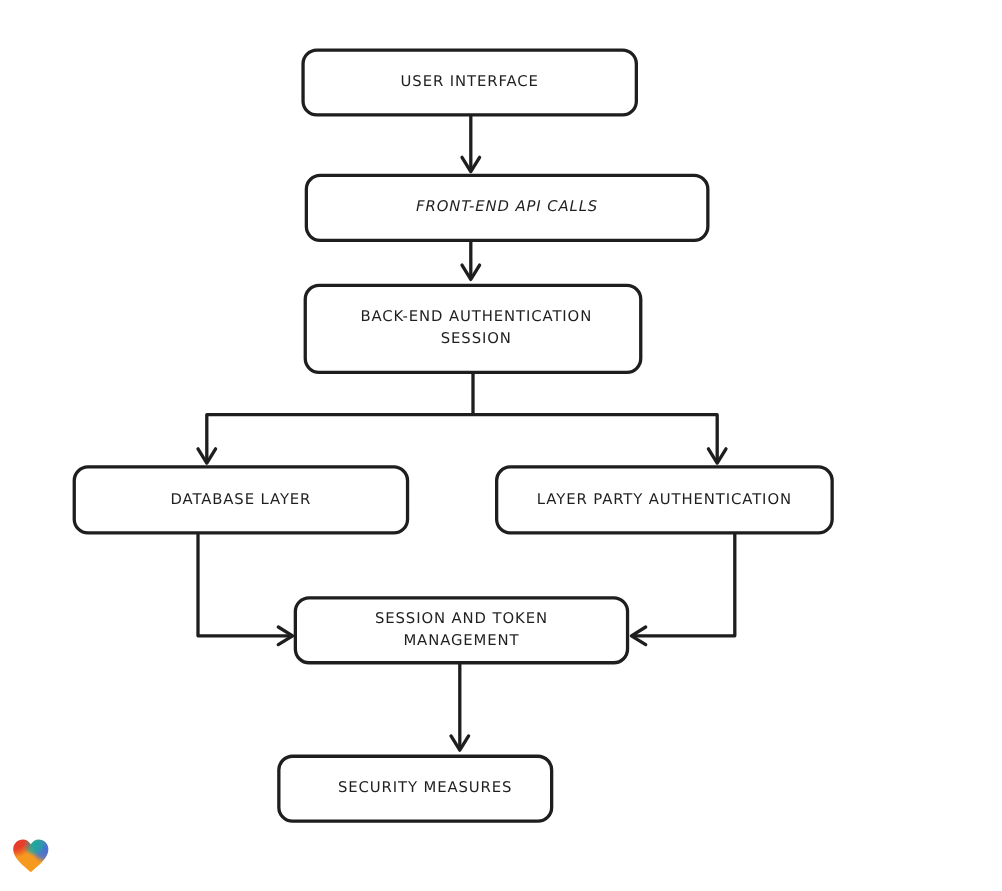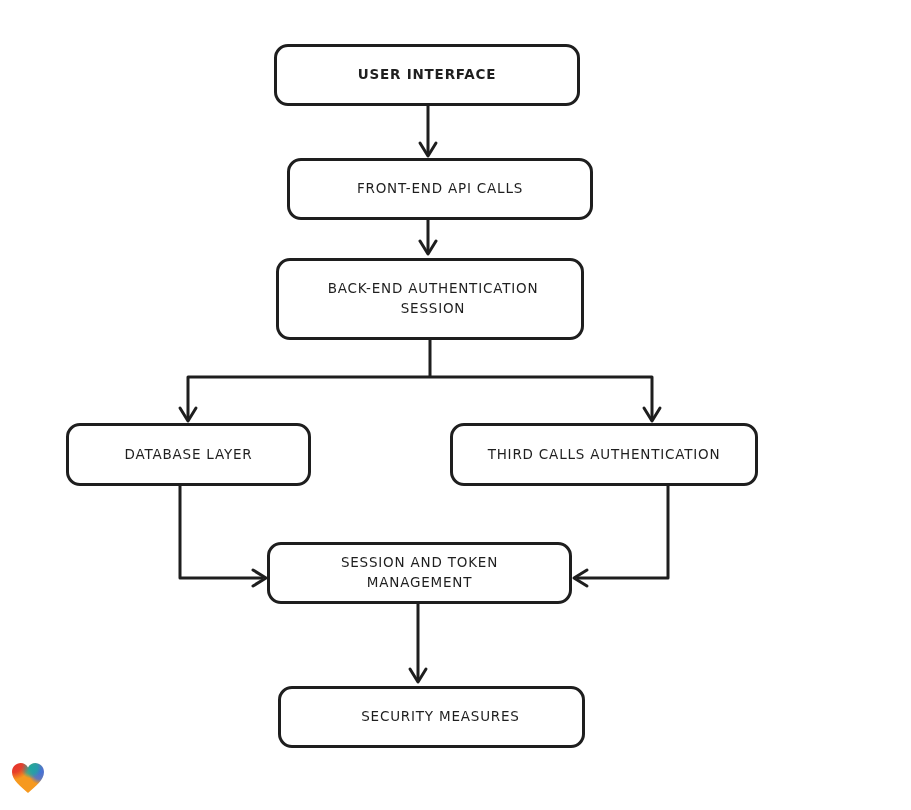--- a/index.html
+++ b/index.html
@@ -70,47 +70,47 @@
     <path d="M180,486 L180,578 L262,578"></path>
     <path d="M253,570 L266,578 L253,586"></path>
 
     <path d="M668,486 L668,578 L578,578"></path>
     <path d="M587,570 L574,578 L587,586"></path>
 
     <path d="M418,604 L418,679"></path>
     <path d="M410,669 L418,682 L426,669"></path>
   </svg>
 
-  <div class="node" style="left:274px; top:44px; width:306px; height:62px;font-weight:bold;">
+  <div class="node" style="left:274px; top:44px; width:306px; height:62px;">
     <span class="label-line">USER INTERFACE</span>
   </div>
 
-  <div class="node" style="left:287px; top:158px; width:306px; height:62px;">
+  <div class="node" style="left:277px; top:158px; width:368px; height:62px;font-style:italic;">
     <span class="label-line">FRONT-END API CALLS</span>
   </div>
 
   <div class="node" style="left:276px; top:258px; width:308px; height:82px;padding-left:20px;">
     <span class="label-line">BACK-END AUTHENTICATION</span>
     <span class="label-line">SESSION</span>
   </div>
 
-  <div class="node" style="left:66px; top:423px; width:245px; height:63px;text-align:center;">
+  <div class="node" style="left:66px; top:423px; width:306px; height:63px;text-align:center;">
     <span class="label-line">DATABASE LAYER</span>
   </div>
 
   <div class="node" style="left:450px; top:423px; width:308px; height:63px;">
-    <span class="label-line">THIRD CALLS AUTHENTICATION</span>
+    <span class="label-line">LAYER PARTY AUTHENTICATION</span>
   </div>
 
   <div class="node" style="left:267px; top:542px; width:305px; height:62px;align-items:center;">
     <span class="label-line">SESSION AND TOKEN</span>
     <span class="label-line">MANAGEMENT</span>
   </div>
 
-  <div class="node" style="left:278px; top:686px; width:307px; height:62px;padding-left:32px;">
+  <div class="node" style="left:252px; top:686px; width:251px; height:62px;padding-left:32px;">
     <span class="label-line">SECURITY MEASURES</span>
   </div>
 
   <svg class="logo" viewBox="0 0 36 34">
     <defs>
       <radialGradient id="g-red" cx="0.28" cy="0.28" r="0.62">
         <stop offset="0%" stop-color="#e5312c"></stop>
         <stop offset="55%" stop-color="#e5312c" stop-opacity="0.85"></stop>
         <stop offset="100%" stop-color="#e5312c" stop-opacity="0"></stop>
       </radialGradient>

